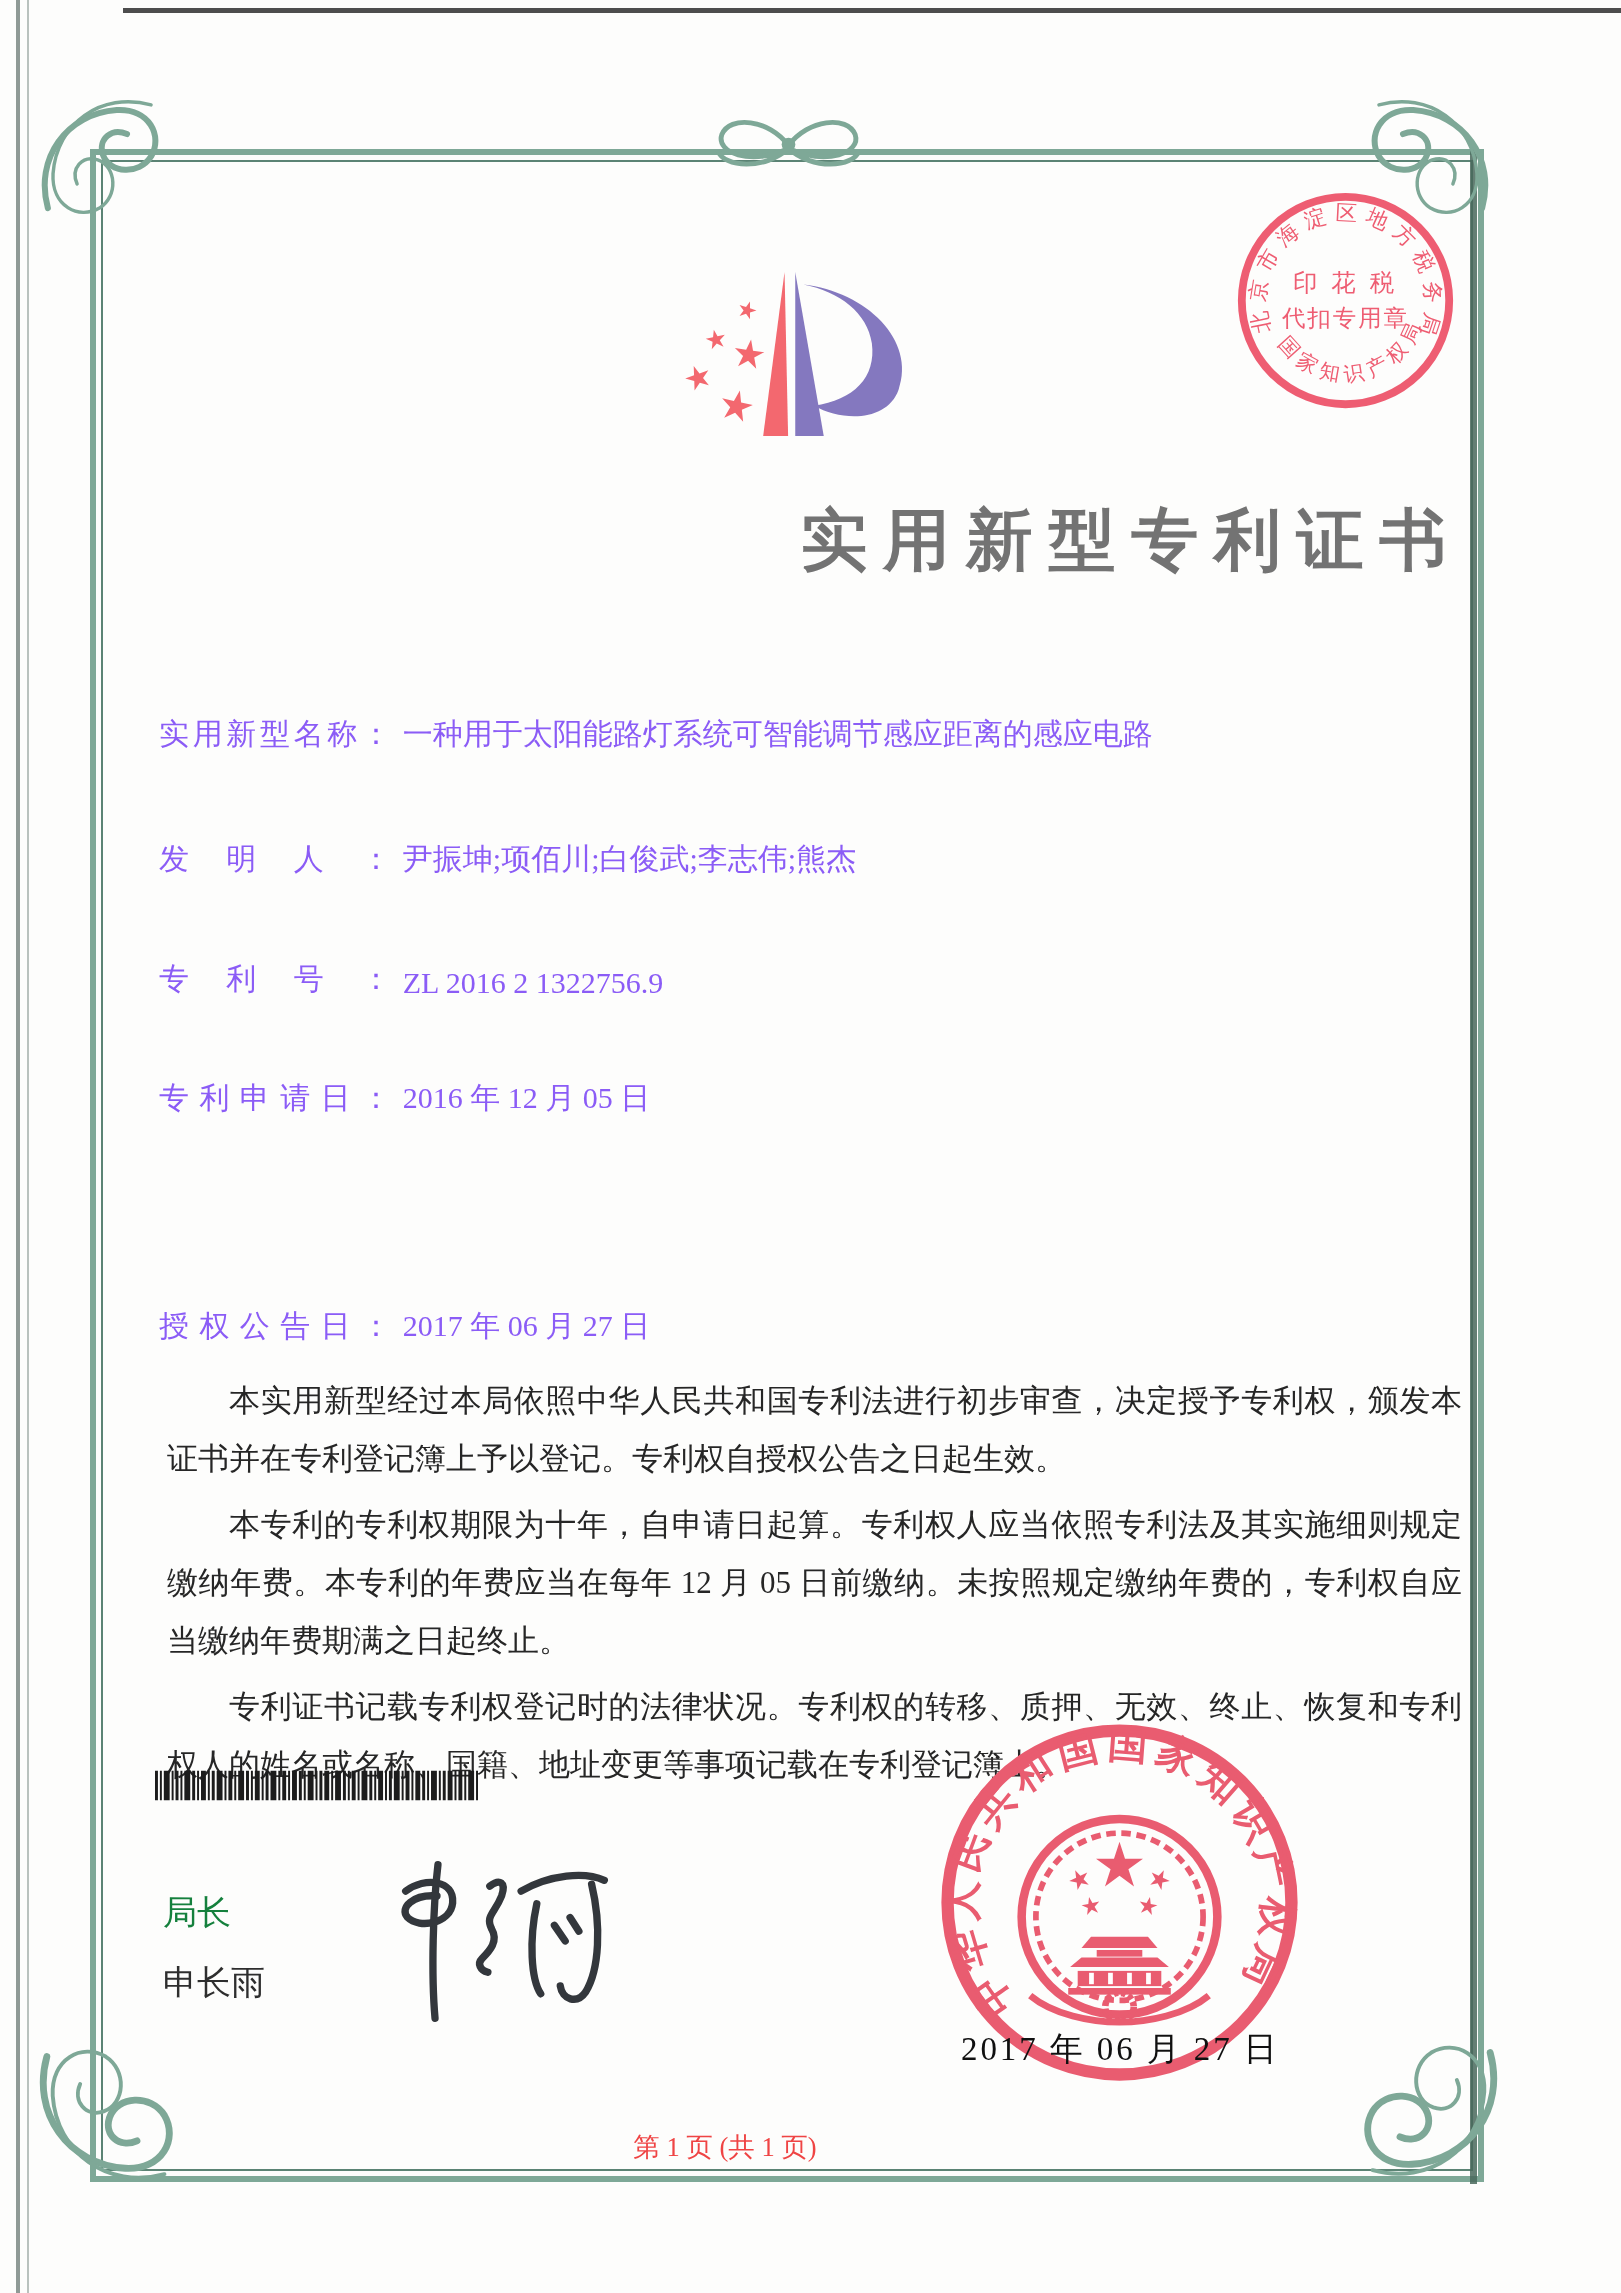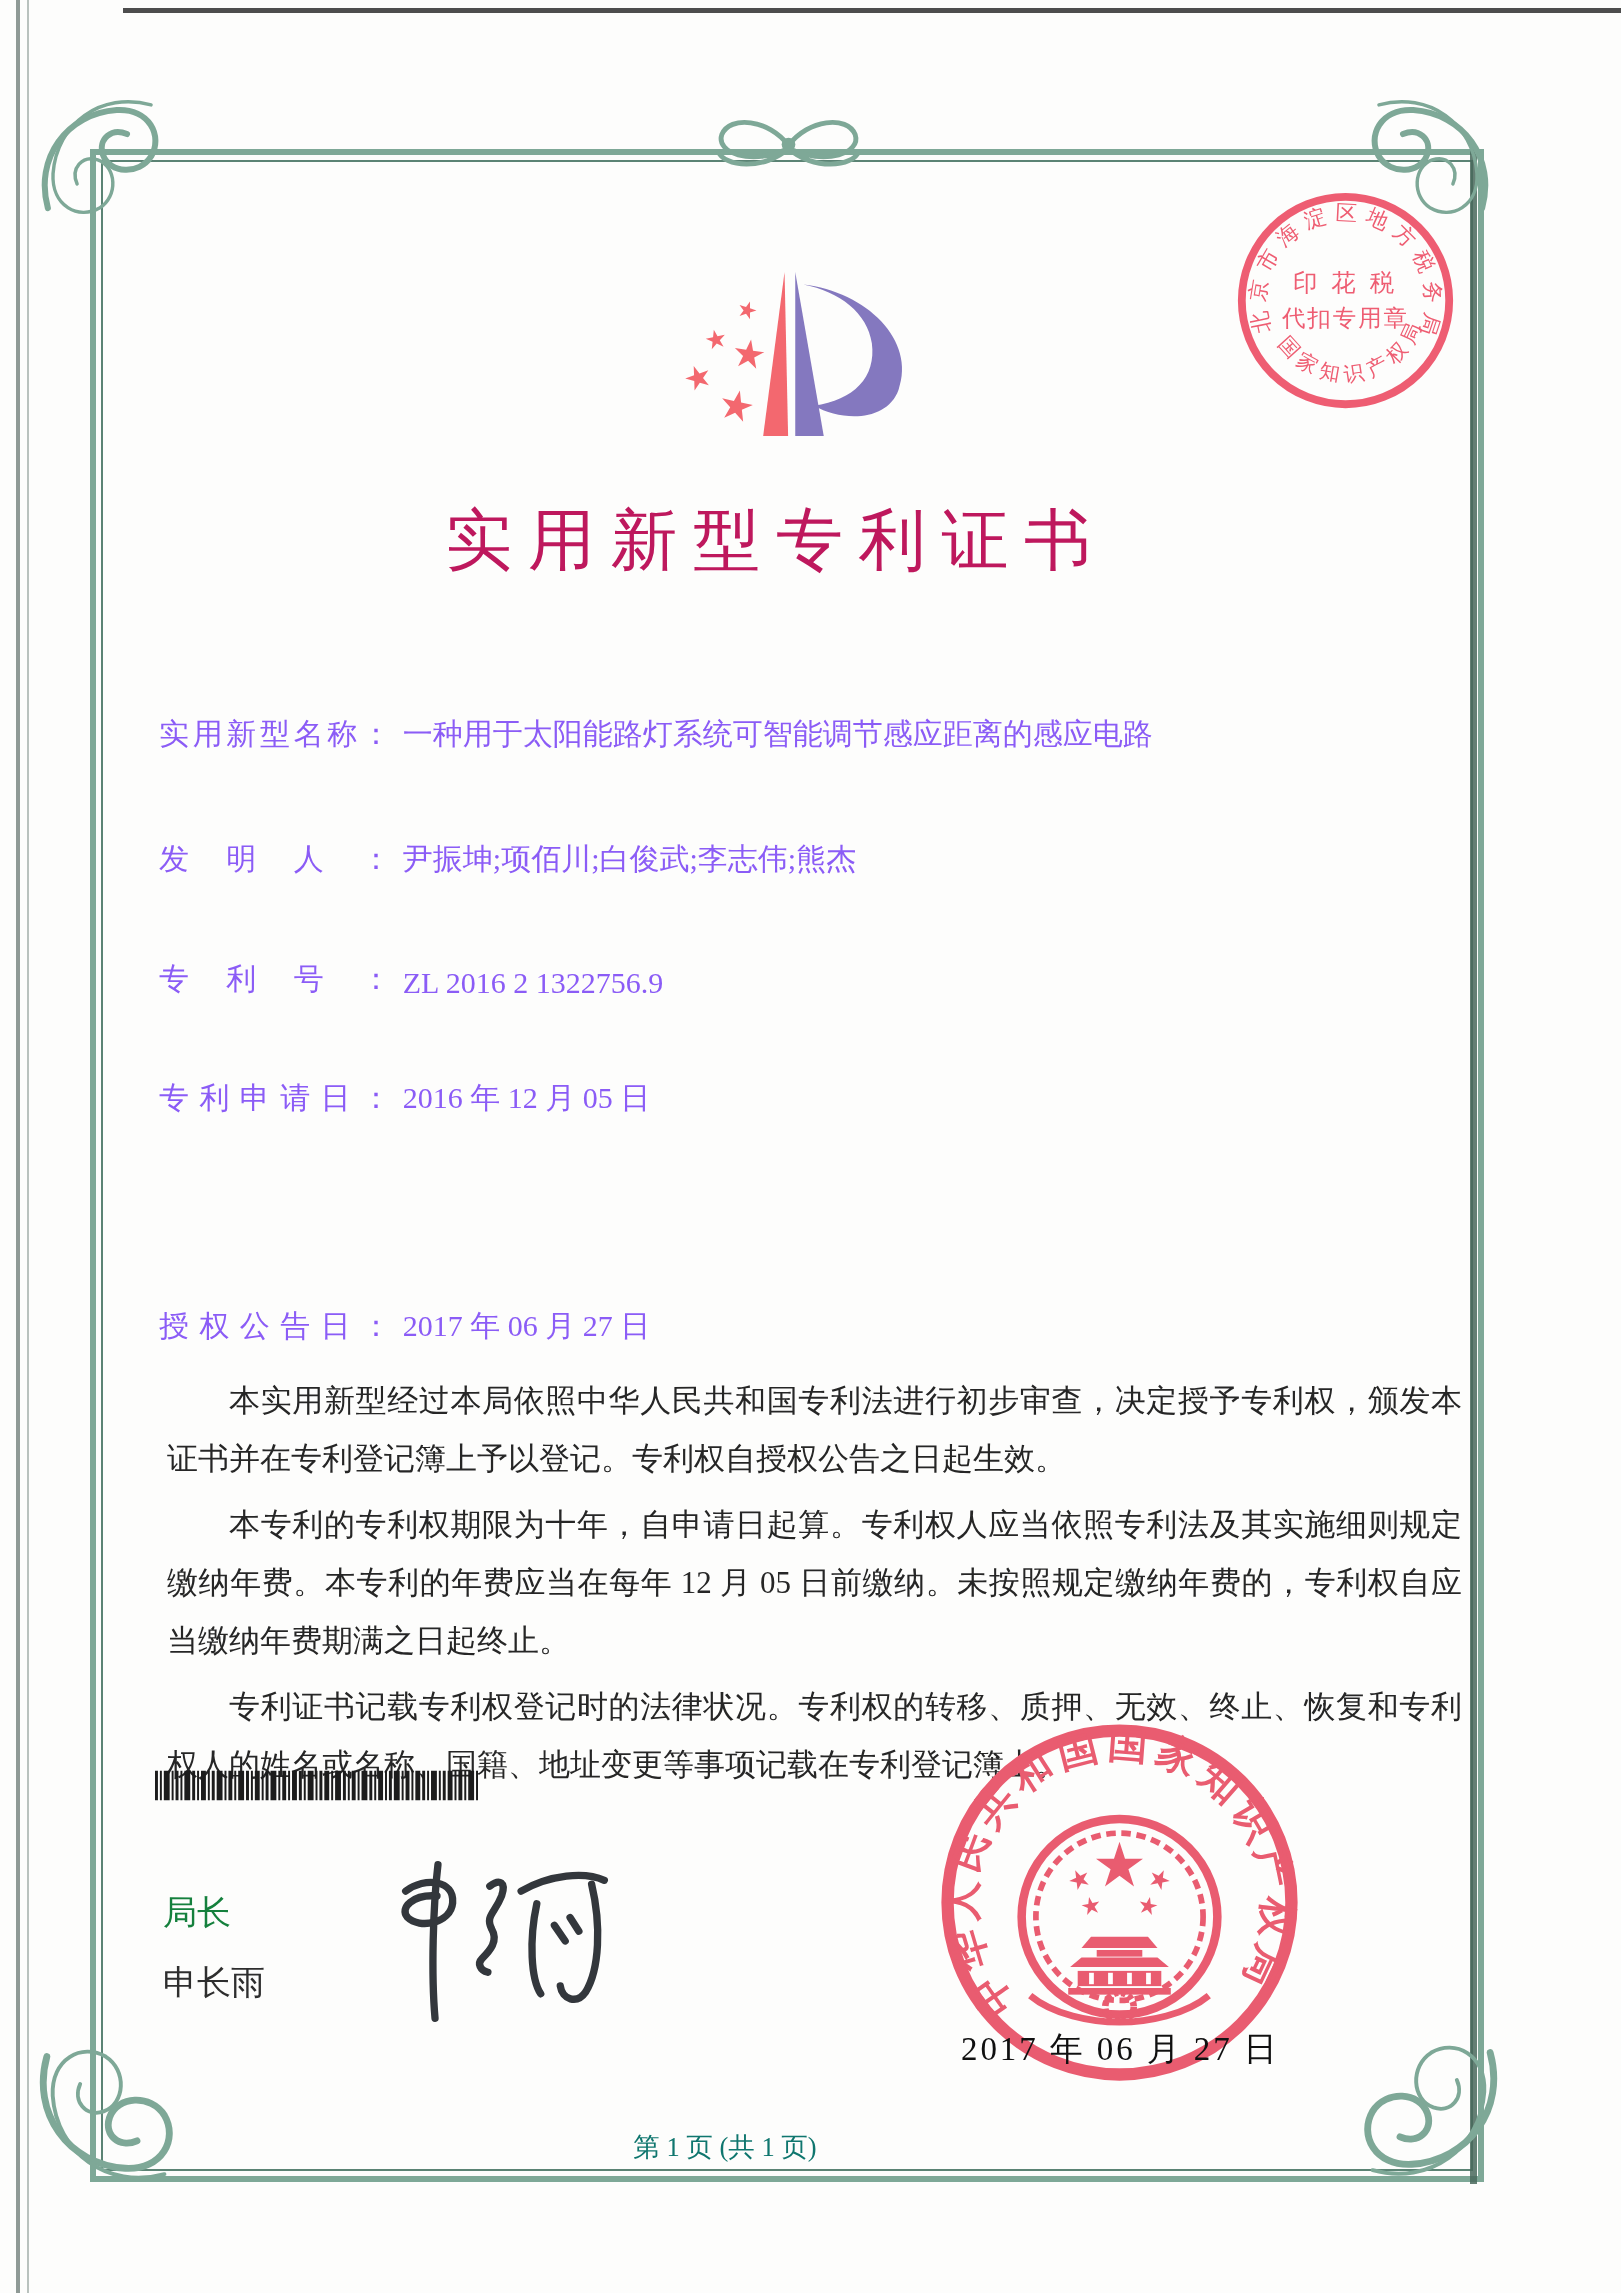--- a/index.html
+++ b/index.html
@@ -12,41 +12,41 @@
   .scan-left1{left:15.7px;top:0;width:3.9px;height:2294px;background:#8f9a96;}
   .scan-left2{left:26.5px;top:0;width:2.9px;height:2294px;background:#b9c2be;}
 
   
   .frame{left:90px;top:149px;width:1382px;height:2021px;border:6.9px solid #7ea897;}
   .frame-inner{position:absolute;inset:4.9px;border:2px solid #5b8374;}
   .frame-shadow{left:1470px;top:149px;width:6.9px;height:2035px;background:#49695c;opacity:.85;}
 
   .certno{left:147px;top:274px;font-size:31px;letter-spacing:6.9px;color:#3b3f40;}
   .logo{left:642px;top:247px;}
-  .title{left:90px;top:495px;width:1372px;text-align:center;font-size:67px;font-weight:normal;
-         letter-spacing:15.7px;color:#be185d;}
+  .title{left:90px;top:495px;width:1372px;text-align:right;font-size:67px;font-weight:bold;
+         letter-spacing:15.7px;color:#737373;}
 
   .field{left:159px;width:1313px;font-size:30px;white-space:nowrap;color:#8b5cf6;}
   .lbl{display:inline-block;width:232px;text-align:justify;text-align-last:justify;vertical-align:bottom;}
   .val{margin-left:11.8px;}
   .f1{top:714px;} .f2{top:839px;} .f3{top:959px;} .f4{top:1078px;} .f5{top:1188px;} .f6{top:1306px;}
 
   .paras{left:159px;top:1364px;width:1311px;font-size:31px;line-height:58px;text-align:justify;}
   .paras p{margin:8px;text-indent:2em;}
 
   .barcode{left:155px;top:1770px;}
   .officer-title{left:163px;top:1890px;font-size:34px;color:#15803d;}
   .officer-name{left:163px;top:1960px;font-size:34px;color:#2e2e2e;}
   .signature{left:345px;top:1854px;}
 
   .taxstamp{left:1233px;top:191px;}
   .seal{left:939px;top:1722px;}
   .seal-date{left:961px;top:2027px;font-size:33px;letter-spacing:2.9px;color:#101010;z-index:5;}
 
-  .footer{left:588px;top:2129px;width:274px;text-align:center;font-size:26.5px;color:#0f766e;}
+  .footer{left:588px;top:2129px;width:274px;text-align:center;font-size:26.5px;color:#ef4444;}
 
   svg text{font-family:"Liberation Serif","DejaVu Serif",serif;}
 </style>
 </head>
 <body>
 
 <div class="page">
 
   <svg width="0" height="0" style="position:absolute">
     <defs>

